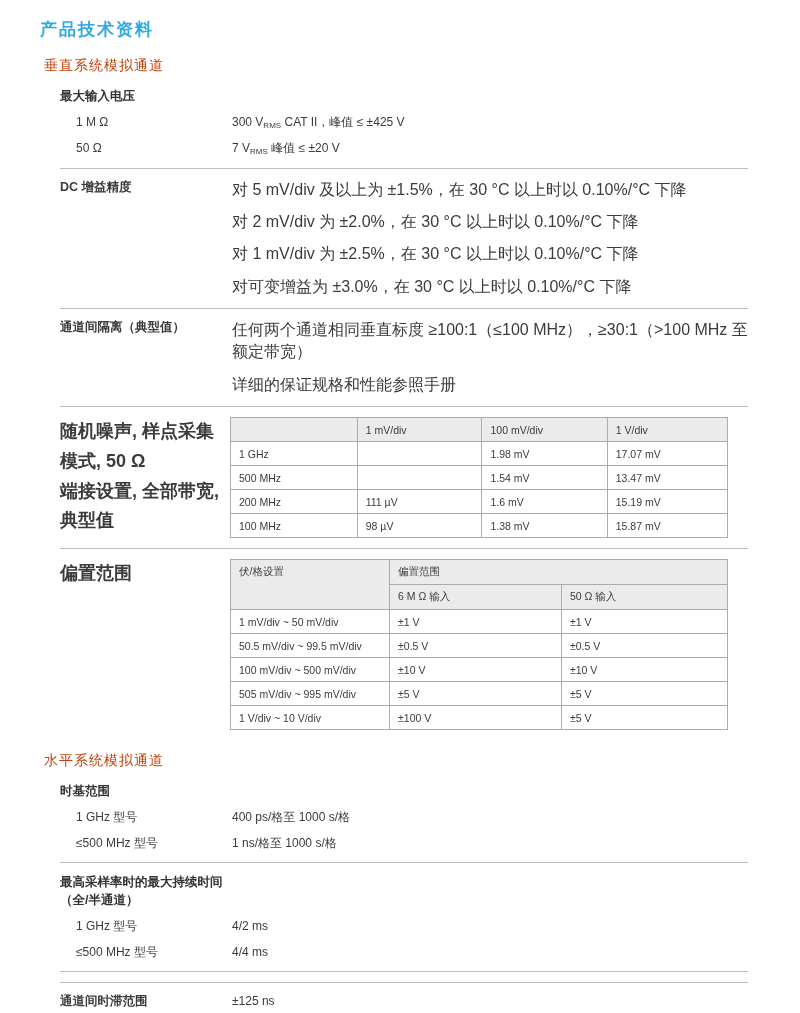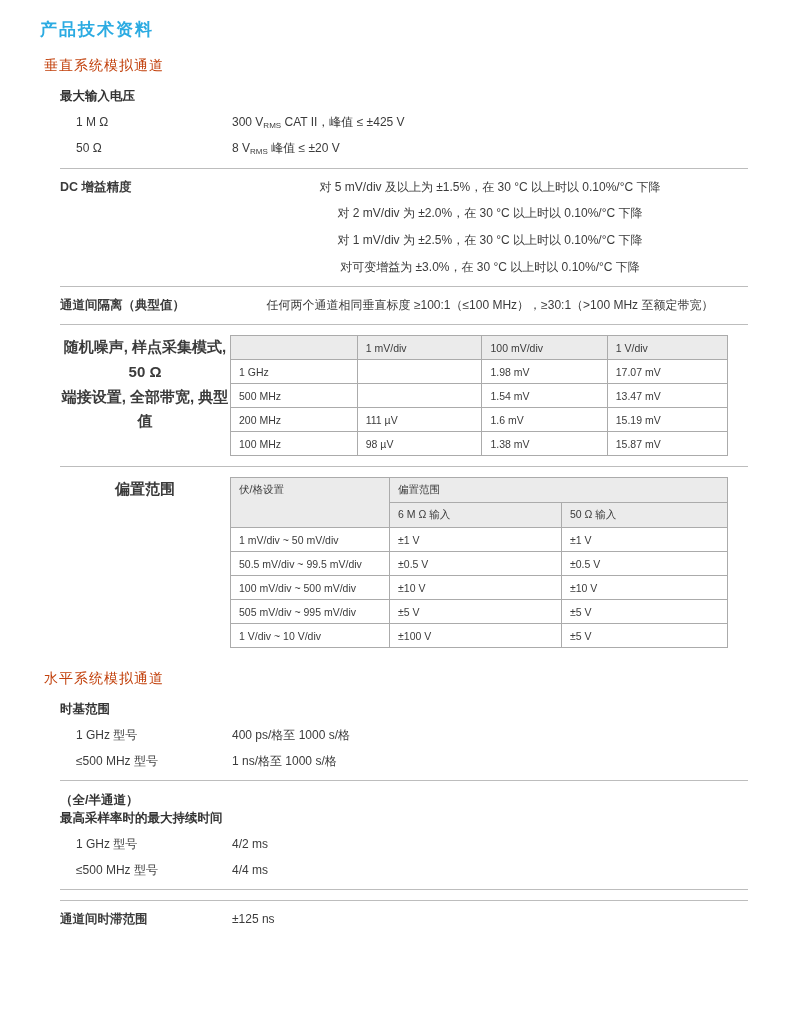--- a/index.html
+++ b/index.html
@@ -19,29 +19,29 @@
     margin:14px 0 12px -16px;
   }
   .group-label{
     font-size:12.5px;font-weight:bold;color:#333;
     margin:6px 0 4px 0;line-height:1.45;
   }
   .spec-row{display:flex;font-size:12px;margin:9px 0;line-height:1.4;}
   .spec-row .name{width:172px;box-sizing:border-box;padding-left:16px;flex-shrink:0;}
   .spec-row .name.flat{padding-left:0;font-weight:bold;font-size:12.5px;}
   .spec-row .val{flex:1;}
-  .val-lines .line{margin-bottom:10px;font-size:12px;line-height:1.4;text-align:center;}
+  .val-lines .line{margin-bottom:10px;font-size:16px;line-height:1.4;}
   .val-lines .line:last-child{margin-bottom:0;}
 
   hr.sep{border:none;border-top:1px solid #bdbdbd;margin:10px 0;height:0;}
 
   sub.rms{font-size:8px;vertical-align:-2px;}
 
   .table-block{display:flex;align-items:flex-start;margin:4px 0;}
-  .table-label{width:170px;flex-shrink:0;font-size:15px;font-weight:bold;line-height:1.65;text-align:center;}
+  .table-label{width:170px;flex-shrink:0;font-size:18px;font-weight:bold;line-height:1.65;}
   table.spec{border-collapse:collapse;width:498px;font-size:10.5px;color:#3b3b3b;
     border:1px solid #9d9d9d;table-layout:fixed;}
   table.spec td,table.spec th{
     border:1px solid #ababab;padding:5px 8px;text-align:left;
     font-weight:normal;vertical-align:middle;height:13px;white-space:nowrap;
     overflow:hidden;
   }
   table.spec th{background:#ebebeb;}
 </style>
 </head>
@@ -53,41 +53,42 @@
 
   <div class="section-heading">垂直系统模拟通道</div>
 
   <div class="group-label">最大输入电压</div>
   <div class="spec-row">
     <div class="name">1 M Ω</div>
     <div class="val"><span>300 V</span><sub class="rms">RMS</sub><span> CAT II，峰值 ≤ ±425 V</span></div>
   </div>
   <div class="spec-row">
     <div class="name">50 Ω</div>
-    <div class="val"><span>8 V</span><sub class="rms">RMS</sub><span> 峰值 ≤ ±20 V</span></div>
+    <div class="val"><span>7 V</span><sub class="rms">RMS</sub><span> 峰值 ≤ ±20 V</span></div>
   </div>
 
   <hr class="sep">
 
   <div class="spec-row">
     <div class="name flat">DC 增益精度</div>
     <div class="val val-lines">
       <div class="line">对 5 mV/div 及以上为 ±1.5%，在 30 °C 以上时以 0.10%/°C 下降</div>
       <div class="line">对 2 mV/div 为 ±2.0%，在 30 °C 以上时以 0.10%/°C 下降</div>
       <div class="line">对 1 mV/div 为 ±2.5%，在 30 °C 以上时以 0.10%/°C 下降</div>
       <div class="line">对可变增益为 ±3.0%，在 30 °C 以上时以 0.10%/°C 下降</div>
     </div>
   </div>
 
   <hr class="sep">
 
   <div class="spec-row">
     <div class="name flat">通道间隔离（典型值）</div>
     <div class="val val-lines">
       <div class="line">任何两个通道相同垂直标度 ≥100:1（≤100 MHz），≥30:1（&gt;100 MHz 至额定带宽）</div>
+      <div class="line">详细的保证规格和性能参照手册</div>
     </div>
   </div>
 
   <hr class="sep">
 
   <div class="table-block">
     <div class="table-label">
       <div>随机噪声, 样点采集模式, 50 Ω</div>
       <div>端接设置, 全部带宽, 典型值</div>
     </div>
@@ -189,22 +190,22 @@
     <div class="val">400 ps/格至 1000 s/格</div>
   </div>
   <div class="spec-row">
     <div class="name">≤500 MHz 型号</div>
     <div class="val">1 ns/格至 1000 s/格</div>
   </div>
 
   <hr class="sep">
 
   <div class="group-label">
+    <div>最高采样率时的最大持续时间</div>
     <div>（全/半通道）</div>
-    <div>最高采样率时的最大持续时间</div>
   </div>
   <div class="spec-row">
     <div class="name">1 GHz 型号</div>
     <div class="val">4/2 ms</div>
   </div>
   <div class="spec-row">
     <div class="name">≤500 MHz 型号</div>
     <div class="val">4/4 ms</div>
   </div>
 

